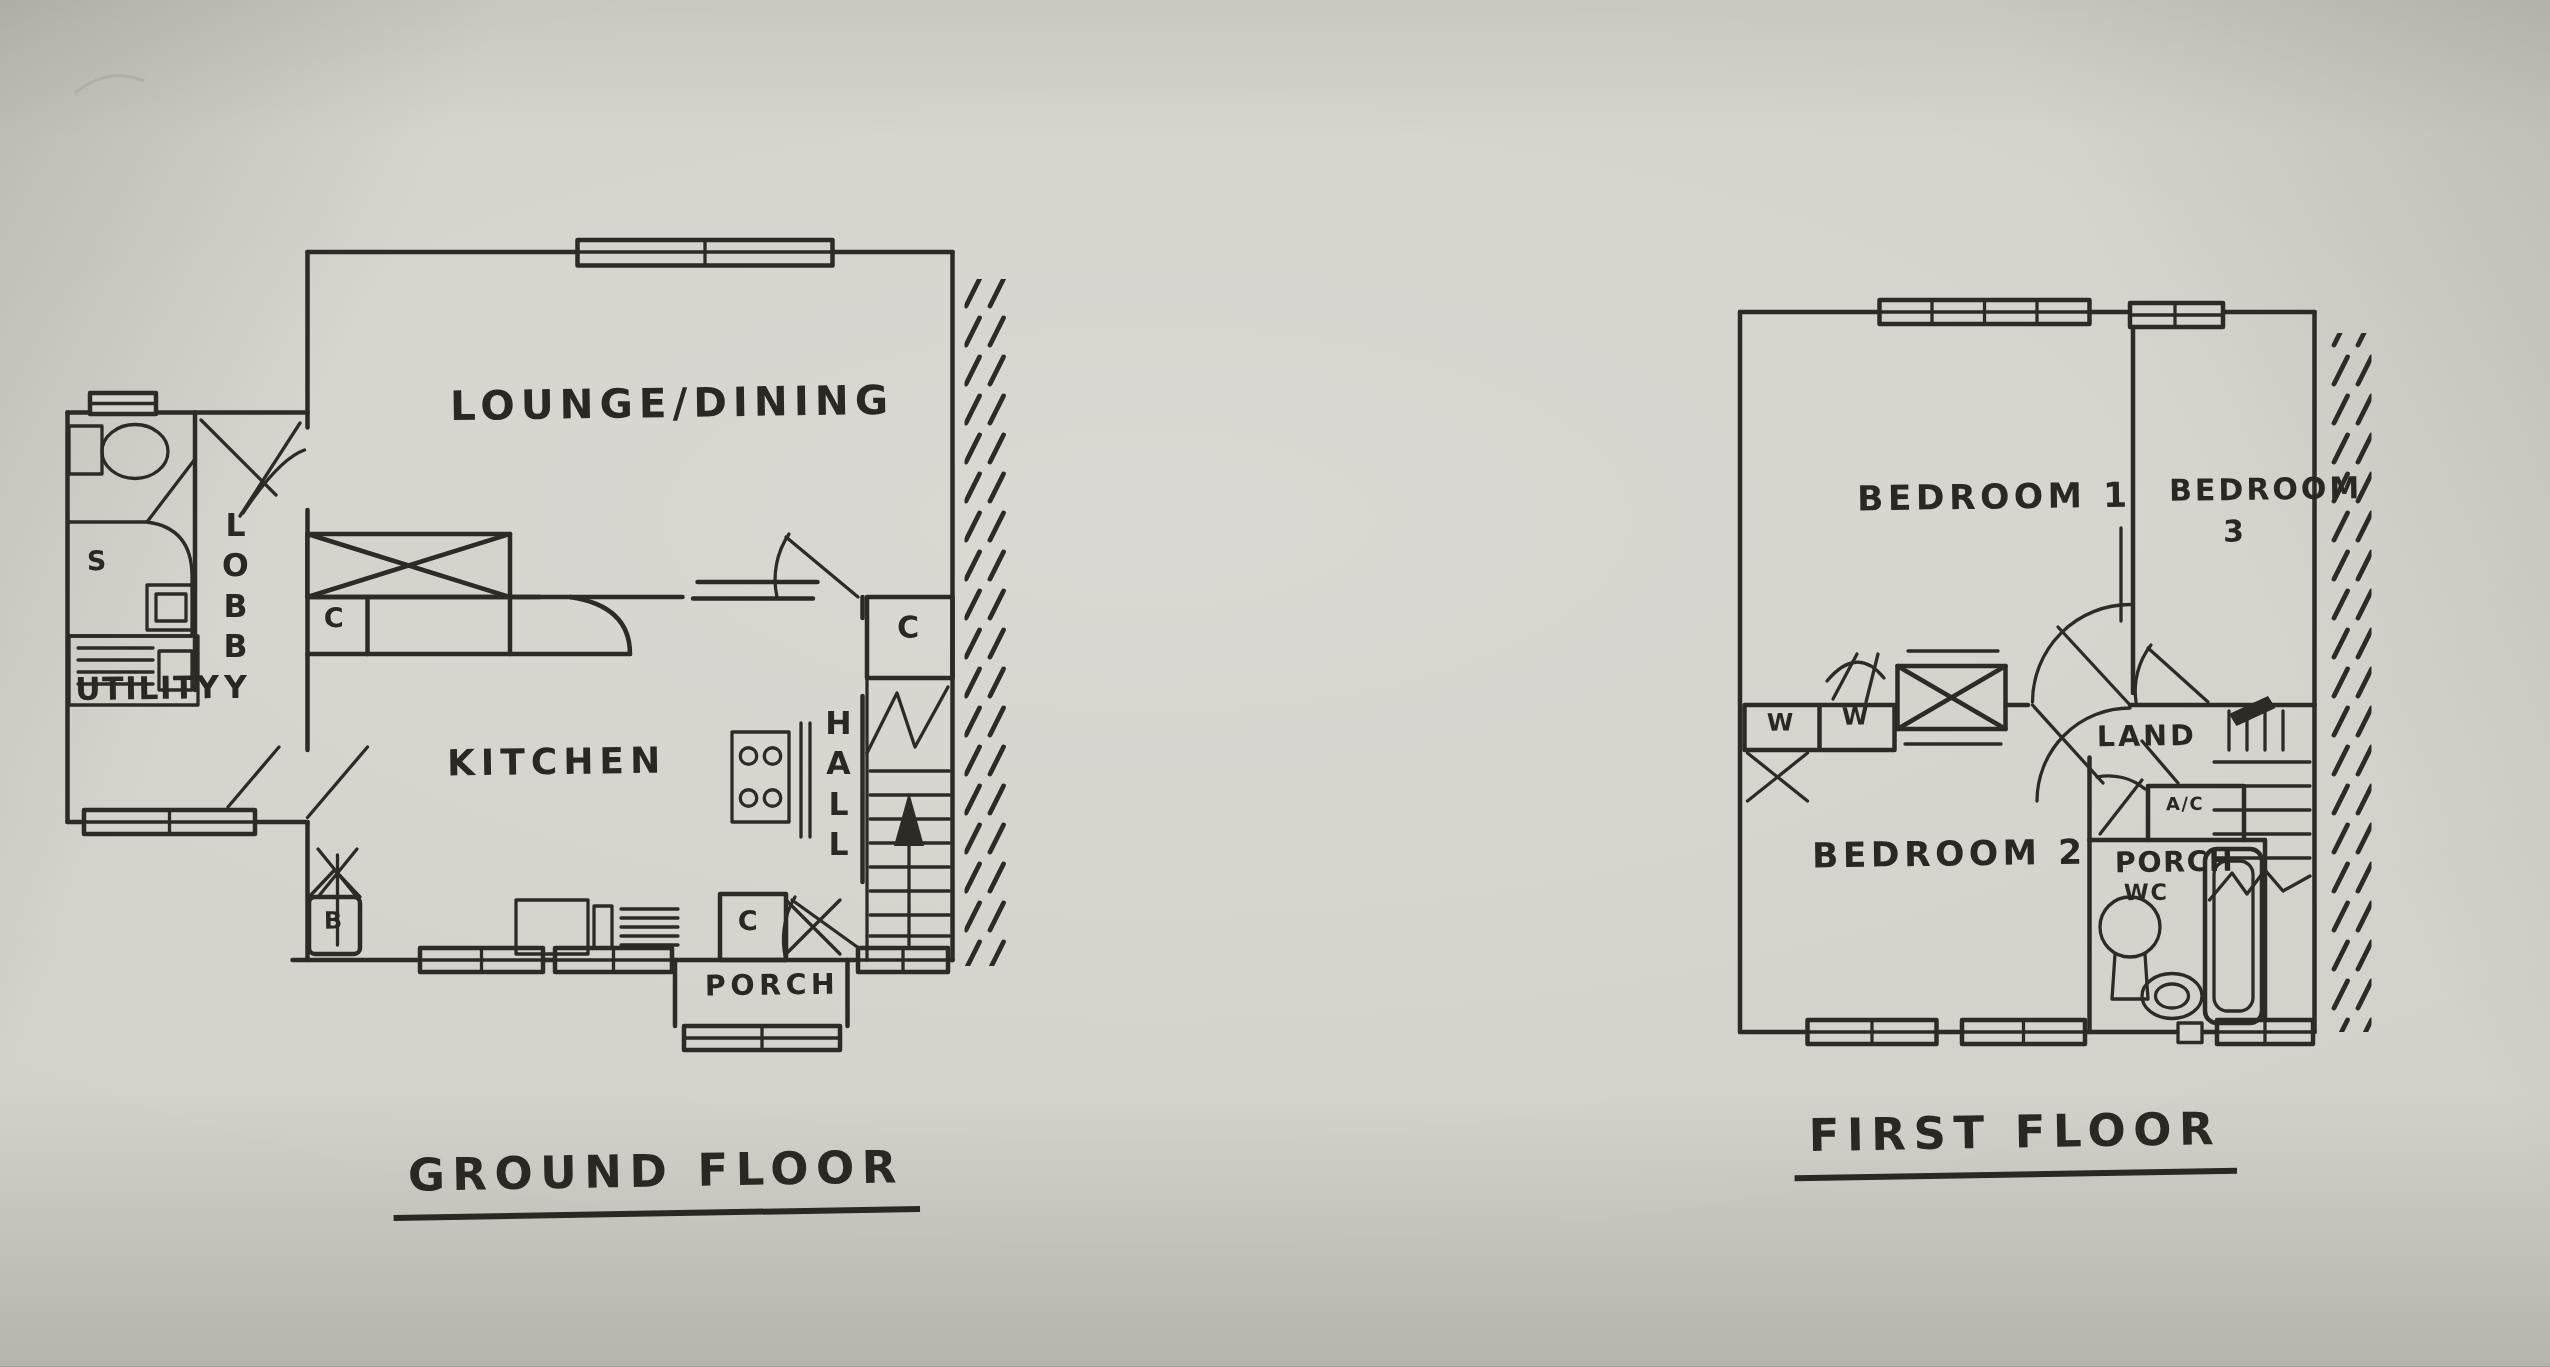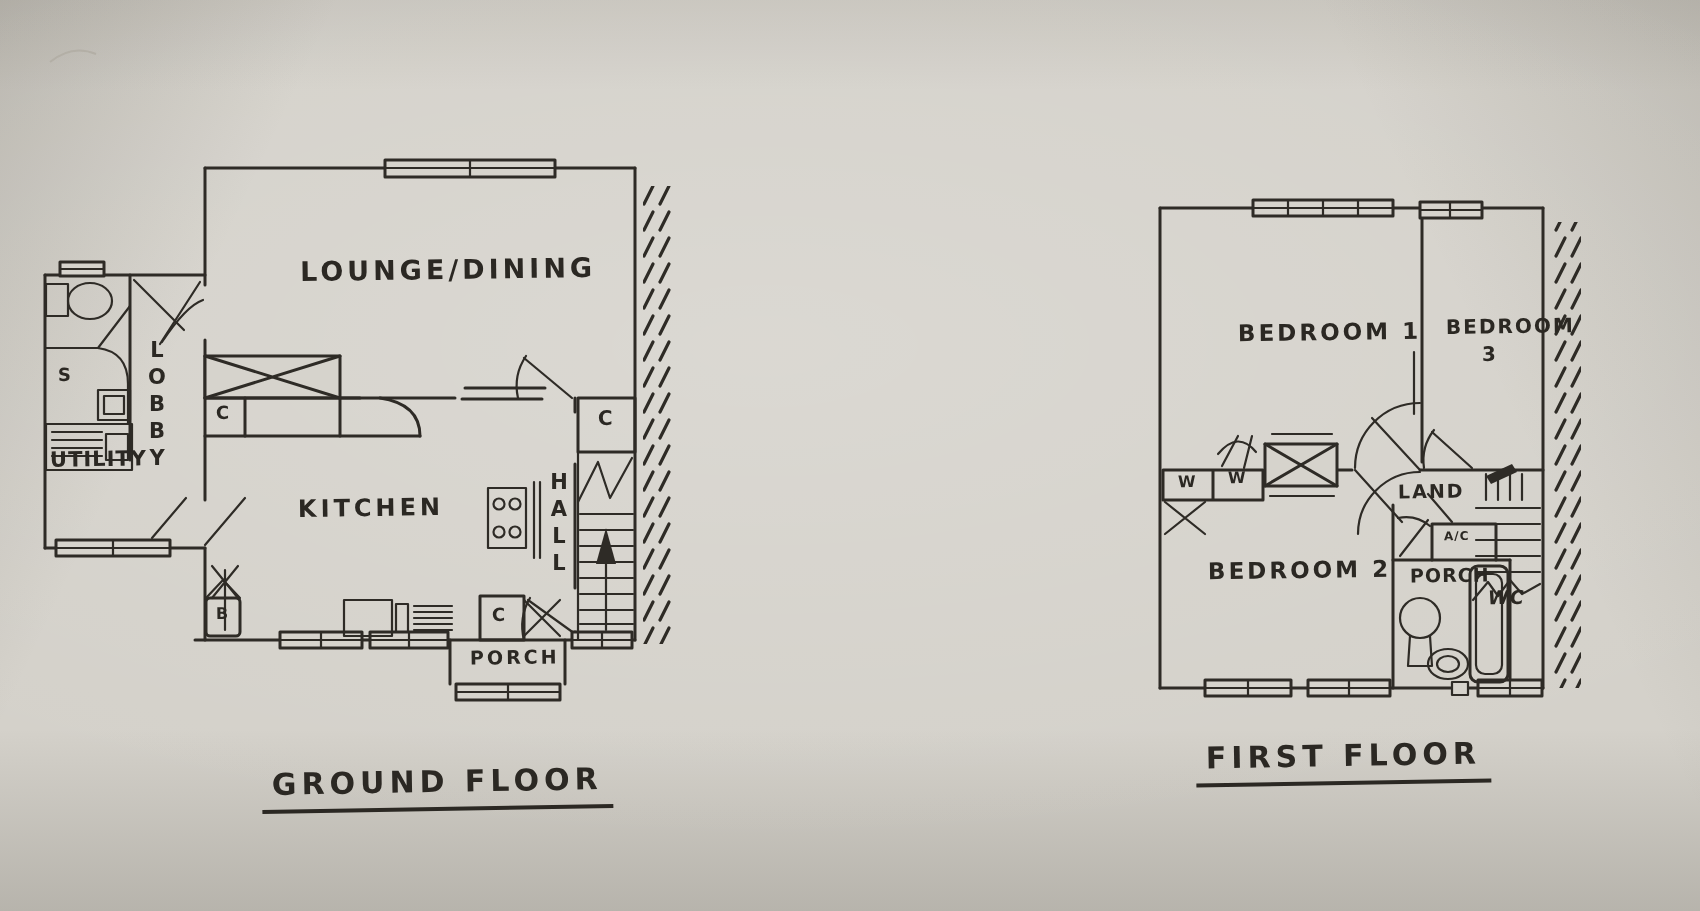--- a/index.html
+++ b/index.html
@@ -308,20 +308,20 @@
 <div class="lbl" style="left:1446px;top:316px;font-size:20px;letter-spacing:2px;">BEDROOM</div>
 <div class="lbl" style="left:1482px;top:344px;font-size:20px;">3</div>
 
 <div class="lbl" style="left:1208px;top:558px;font-size:23px;letter-spacing:3px;">BEDROOM 2</div>
 
 <div class="lbl" style="left:1398px;top:482px;font-size:19px;letter-spacing:2px;">LAND</div>
 
 <div class="lbl" style="left:1444px;top:530px;font-size:12px;letter-spacing:1px;">A/C</div>
 
 <div class="lbl" style="left:1410px;top:566px;font-size:19px;letter-spacing:1px;">PORCH</div>
-<div class="lbl" style="left:1488px;top:588px;font-size:19px;letter-spacing:1px;font-style:italic;">WC</div>
+<div class="lbl" style="left:1416px;top:588px;font-size:15px;letter-spacing:1px;">WC</div>
 
 <div class="lbl" style="left:1178px;top:474px;font-size:16px;">W</div>
 <div class="lbl" style="left:1228px;top:470px;font-size:16px;">W</div>
 
 <div class="title" style="left:1196px;top:738px;">FIRST FLOOR</div>
 
 </div>
 
 </body></html>

